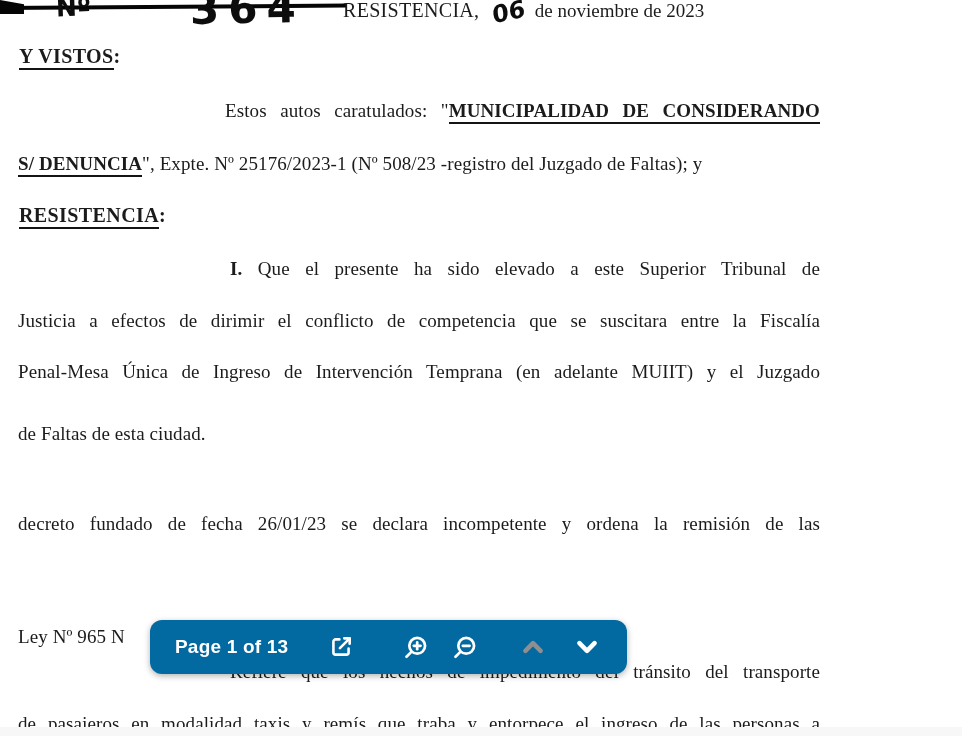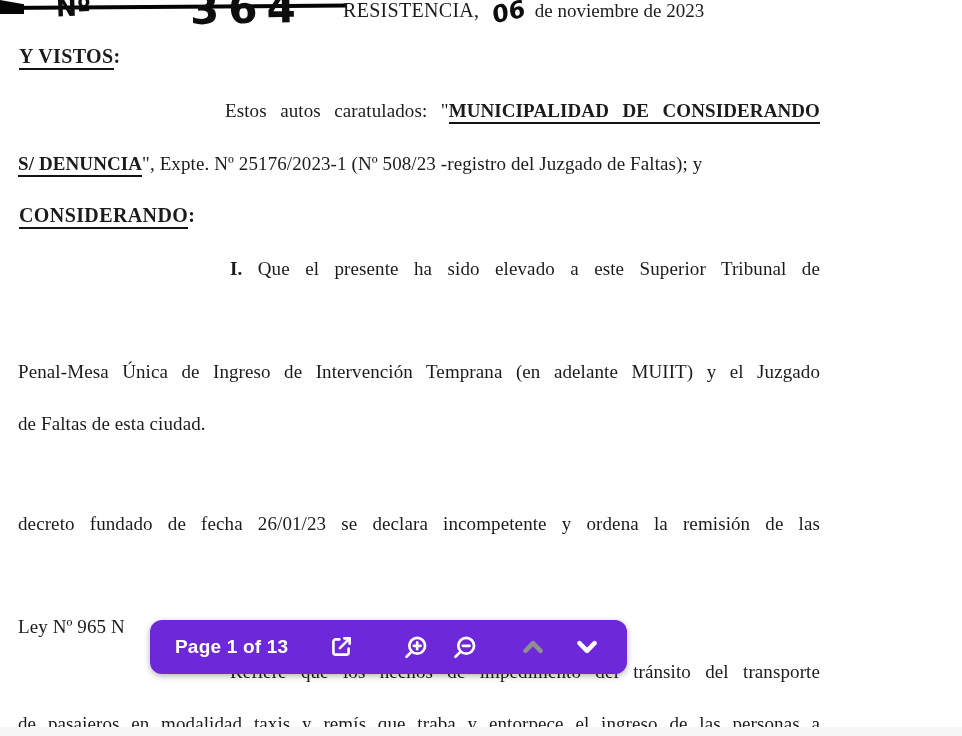--- a/index.html
+++ b/index.html
@@ -24,25 +24,25 @@
   .header-city{font-weight:normal;font-size:20px;letter-spacing:0.3px;}
   .header-date{font-size:19px;}
   
   .heading{position:absolute;left:19px;font-size:20px;font-weight:bold;letter-spacing:0.4px;
     line-height:25px;white-space:nowrap;text-align:center;}
   .u{border-bottom:2.5px solid #141414;padding-bottom:1px;}
   
   .line{position:absolute;left:18px;width:802px;font-size:19px;line-height:25px;
     letter-spacing:0.1px;}
   .just{text-align:justify;text-align-last:justify;}
-  .nowrap{white-space:nowrap;}
+  .nowrap{white-space:nowrap;margin-top:10px;}
   .b{font-weight:bold;}
   .bu{font-weight:bold;border-bottom:2.5px solid #141414;padding-bottom:1px;text-align:center;}
   
-  .toolbar{position:absolute;left:150px;top:620px;width:477px;height:54px;background:#6d28d9;
+  .toolbar{position:absolute;left:150px;top:620px;width:477px;height:54px;background:#0369a1;
     border-radius:12px;z-index:10;box-shadow:0 2px 6px rgba(0,0,0,0.3);}
   .tb-label{position:absolute;left:25px;top:0;height:54px;display:flex;align-items:center;
     color:#ffffff;font-family:"Liberation Sans","DejaVu Sans",sans-serif;font-size:19px;
     font-weight:600;letter-spacing:0.2px;}
   .tb-btn{position:absolute;top:13px;width:28px;height:28px;display:flex;align-items:center;
     justify-content:center;background:none;border:none;padding:0;margin:0;cursor:pointer;}
 </style>
 </head>
 <body>
 
@@ -55,24 +55,25 @@
   <div class="hw hw-num">364</div>
 
   <div class="header-line"><span class="header-city">RESISTENCIA,</span><span class="hw hw-day">06</span><span class="header-date">de noviembre de 2023</span></div>
 
   <div class="heading" style="top:44px"><span class="u">Y VISTOS</span><span>:</span></div>
 
   <div class="line just" style="top:98px;text-indent:207px;"><span>Estos autos caratulados: "</span><span class="bu">MUNICIPALIDAD DE CONSIDERANDO</span></div>
 
   <div class="line" style="top:151px"><span class="bu">S/ DENUNCIA</span><span>", Expte. Nº 25176/2023-1 (Nº 508/23 -registro del Juzgado de Faltas); y</span></div>
 
-  <div class="heading" style="top:203px"><span class="u">CONSIDERANDO</span><span>:</span></div>
+  <div class="heading" style="top:203px"><span class="u">RESISTENCIA</span><span>:</span></div>
 
   <div class="line just" style="top:256px;text-indent:212px;"><span class="b">I.</span><span> Que el presente ha sido elevado a este Superior Tribunal de</span></div>
 
+  <div class="line just" style="top:308px">Justicia a efectos de dirimir el conflicto de competencia que se suscitara entre la Fiscalía</div>
   <div class="line just" style="top:359px">Penal-Mesa Única de Ingreso de Intervención Temprana (en adelante MUIIT) y el Juzgado</div>
   <div class="line nowrap" style="top:411px">de Faltas de esta ciudad.</div>
 
   <div class="line just" style="top:511px">decreto fundado de fecha 26/01/23 se declara incompetente y ordena la remisión de las</div>
   <div class="line nowrap" style="top:614px">Ley Nº 965 N</div>
 
   <div class="line just" style="top:659px;text-indent:212px;">Refiere que los hechos de impedimento del tránsito del transporte</div>
   <div class="line just" style="top:711px">de pasajeros en modalidad taxis y remís que traba y entorpece el ingreso de las personas a</div>
 
   <div class="toolbar">

